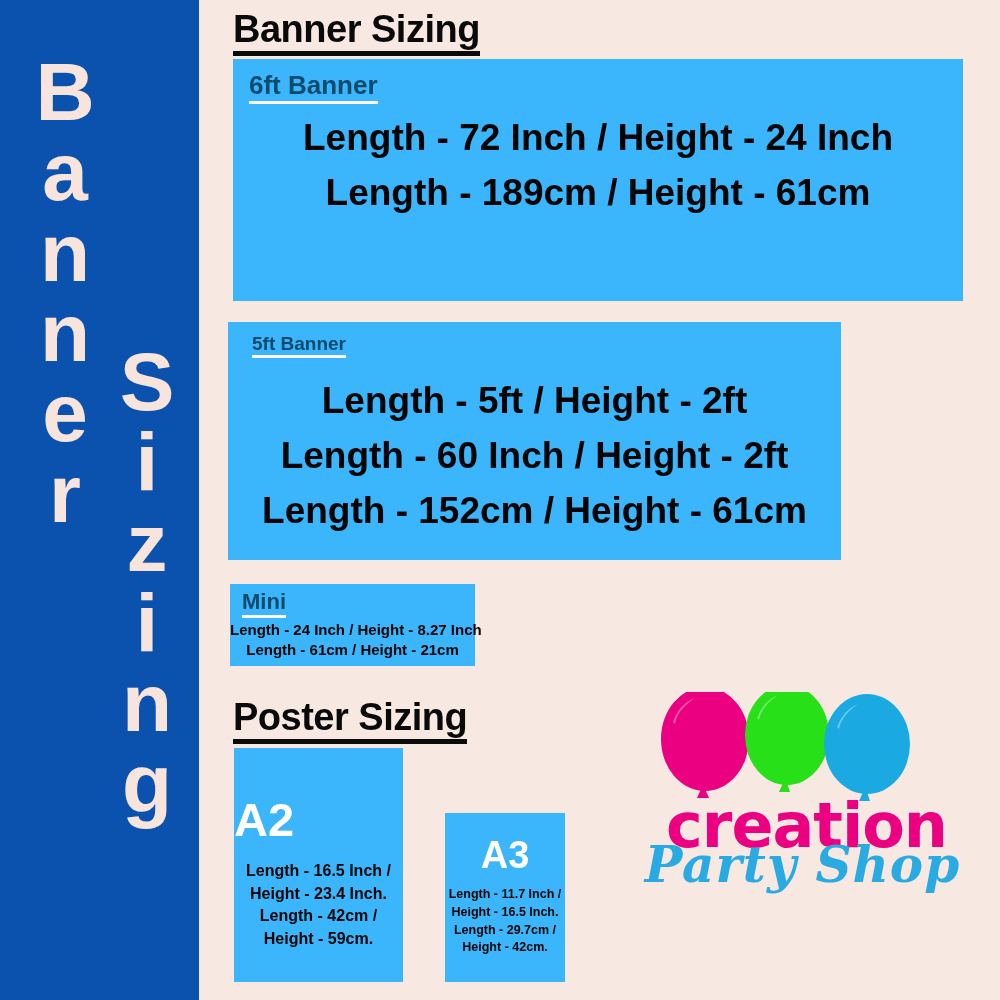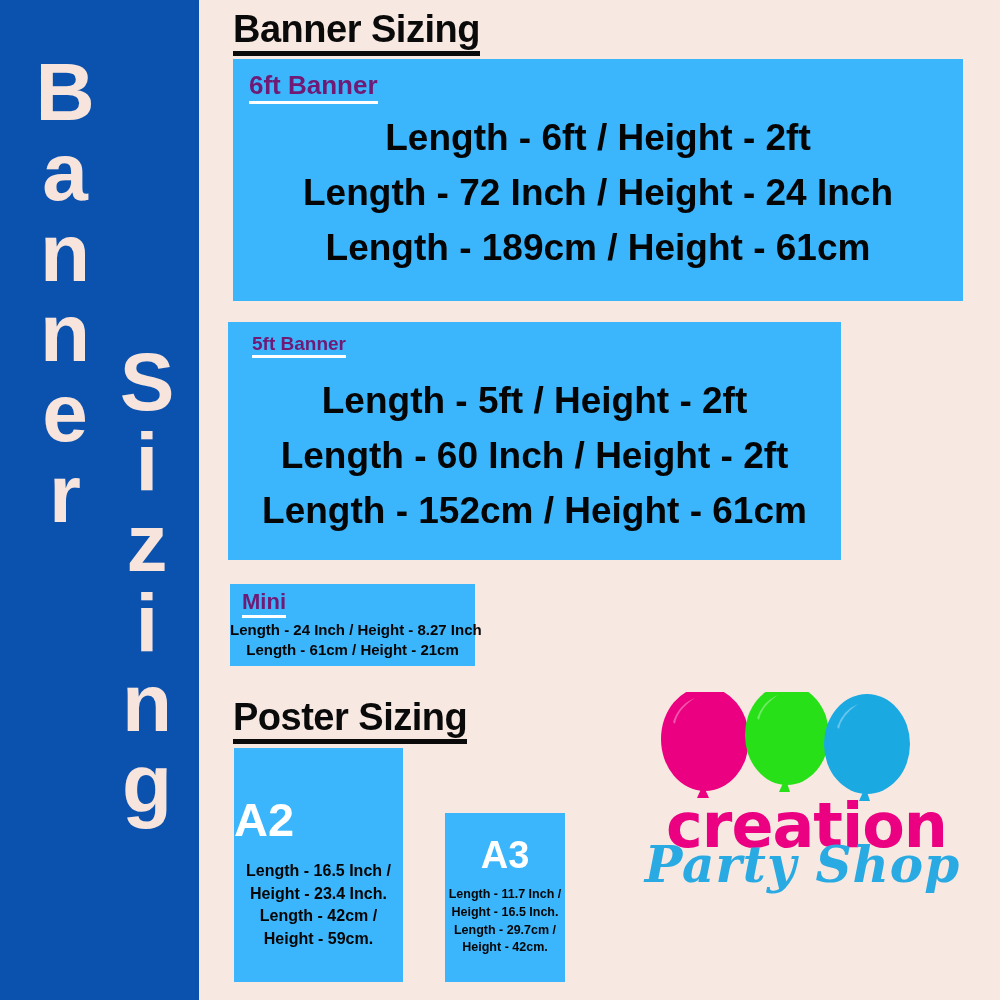--- a/index.html
+++ b/index.html
@@ -74,21 +74,21 @@
 
   
   .blue-box {
     position: absolute;
     background: #3bb5fb;
     box-sizing: border-box;
   }
   .box-label {
     font-family: "Liberation Sans", sans-serif;
     font-weight: 700;
-    color: #701a75;
+    color: #0c4a6e;
     white-space: nowrap;
     display: inline-block;
   }
   .box-label .tx {
     border-bottom: 3px solid #ffffff;
     padding-bottom: 0px;
     display: inline-block;
   }
   .line {
     font-family: "Liberation Sans", sans-serif;
@@ -236,21 +236,20 @@
 
   <div class="section-title" id="banner-sizing-title">
     <span class="tx">Banner Sizing</span>
   </div>
 
   <div class="blue-box" id="box-6ft">
     <div class="box-label">
       <span class="tx">6ft Banner</span>
     </div>
     <div class="lines">
-      <div class="line">Length - 6ft / Height - 2ft</div>
       <div class="line">Length - 72 Inch / Height - 24 Inch</div>
       <div class="line">Length - 189cm / Height - 61cm</div>
     </div>
   </div>
 
   <div class="blue-box" id="box-5ft">
     <div class="box-label">
       <span class="tx">5ft Banner</span>
     </div>
     <div class="lines">

